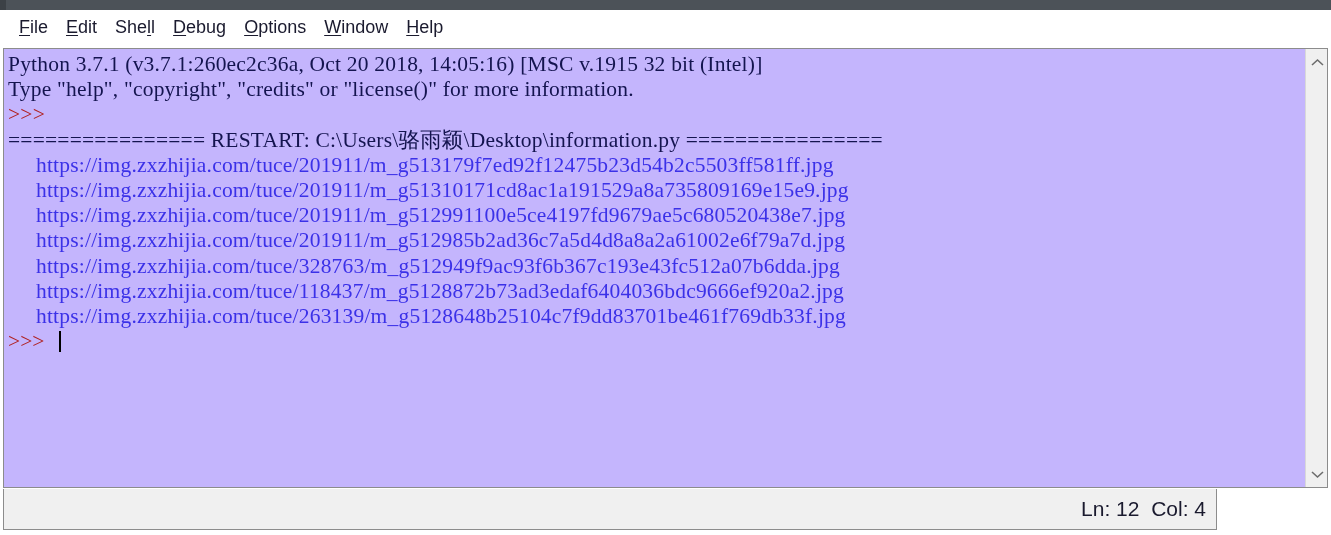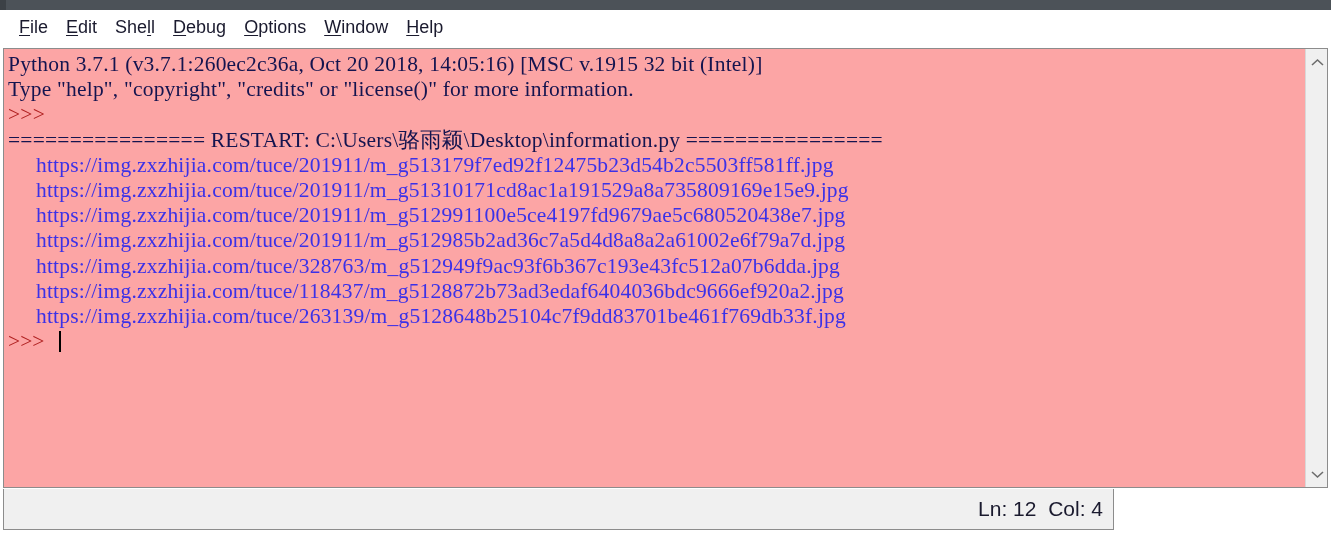--- a/index.html
+++ b/index.html
@@ -70,21 +70,21 @@
     border: 1px solid #8c8c8c;
     background: #ffffff;
     box-sizing: border-box;
     display: flex;
   }
   .textarea {
     flex: 1 1 auto;
     overflow: hidden;
     padding: 3px 0 0 4px;
     box-sizing: border-box;
-    background: #fca5a5;
+    background: #c4b5fd;
   }
   .line {
     font-family: "Liberation Serif", "DejaVu Serif", serif;
     font-size: 21.5px;
     line-height: 25.2px;
     white-space: pre;
     color: #101050;
     letter-spacing: 0.2px;
     height: 25.2px;
   }
@@ -141,21 +141,21 @@
     top: 24px;
     width: 22px;
     height: 0px;
     background: #f0f0f0;
   }
   
   .statusbar {
     position: absolute;
     left: 3px;
     top: 489px;
-    width: 1111px;
+    width: 1214px;
     height: 41px;
     background: #f0f0f0;
     border-left: 1px solid #8c8c8c;
     border-right: 1px solid #8c8c8c;
     border-bottom: 1px solid #8c8c8c;
     box-sizing: border-box;
     display: flex;
     align-items: center;
     justify-content: flex-end;
     padding-right: 10px;

